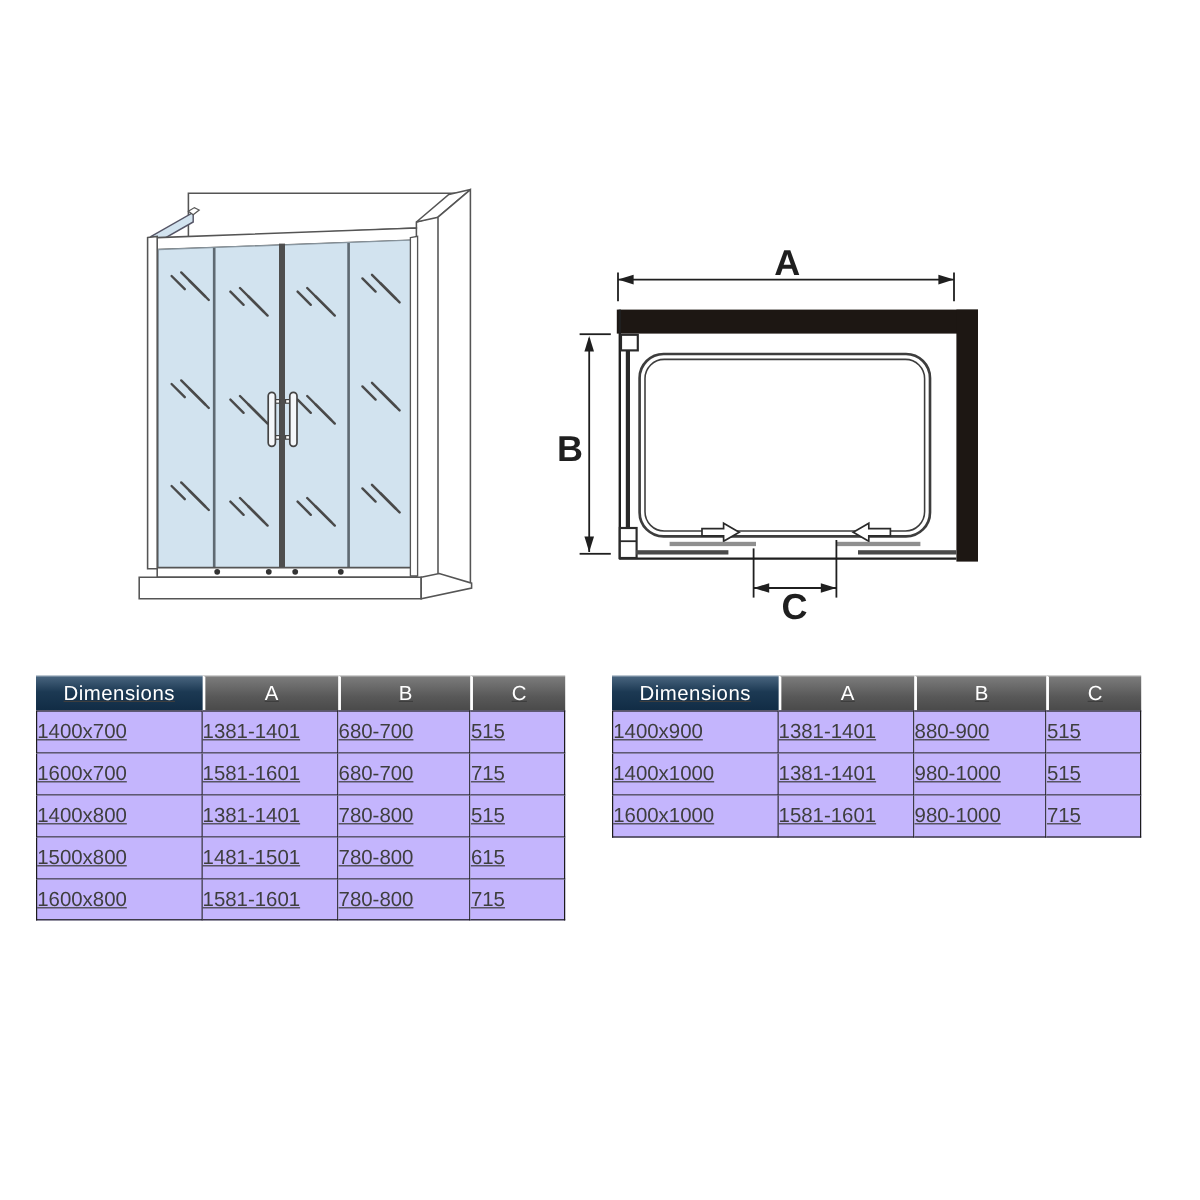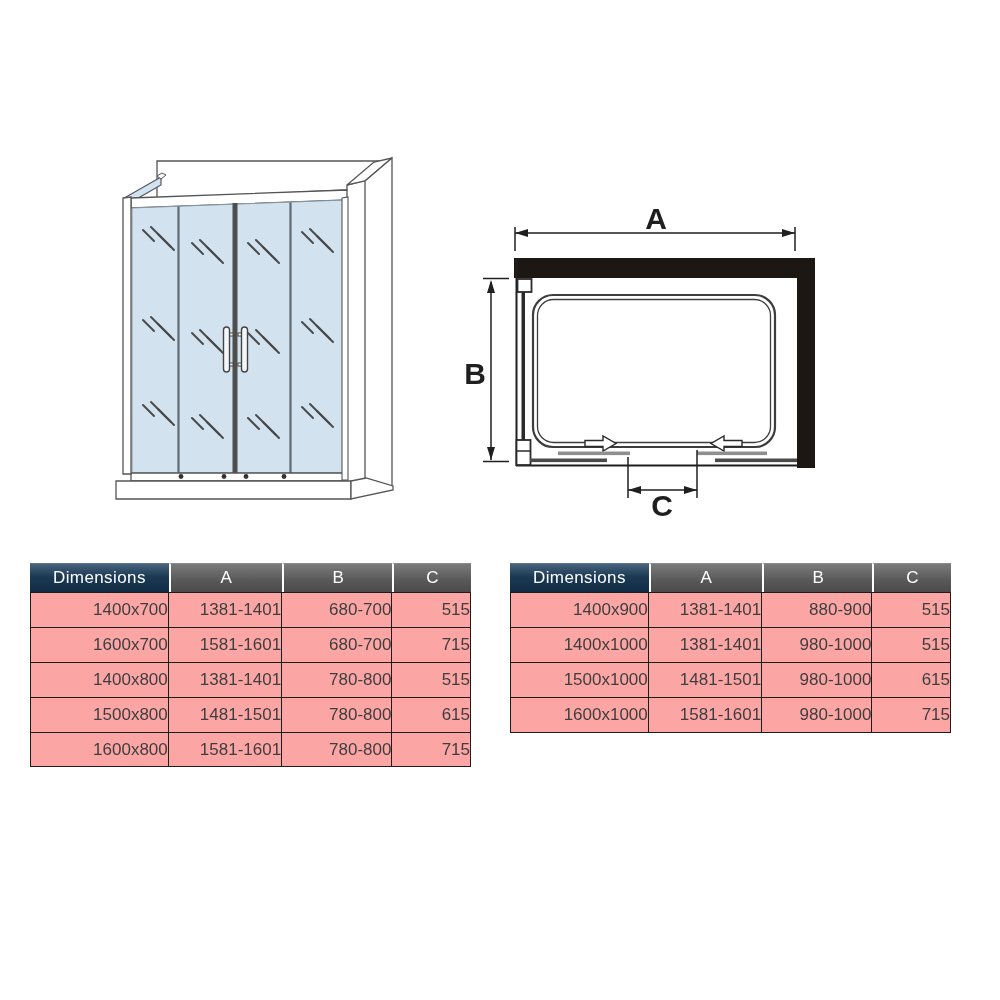--- a/index.html
+++ b/index.html
@@ -14,42 +14,42 @@
   .plan-view  { position:absolute; left:455px; top:190px; }
 
   
   .table-wrap { position:absolute; top:563px; }
   .table-wrap.left  { left:30px; }
   .table-wrap.right { left:510px; }
 
   table.spec {
     border-collapse:separate; border-spacing:0;
     width:441px; table-layout:fixed;
-    font-size:17px; color:#3e3e3e;
+    font-size:17px; color:#3e3e3e;text-decoration:underline;
   }
   table.spec th:nth-child(1), table.spec td:nth-child(1){ width:31.9%; }
   table.spec th:nth-child(2), table.spec td:nth-child(2){ width:25.6%; }
   table.spec th:nth-child(3), table.spec td:nth-child(3){ width:24.9%; }
   table.spec th:nth-child(4), table.spec td:nth-child(4){ width:17.6%; }
 
   table.spec th {
     height:28px; padding:0; text-align:center;
     font-size:17px; font-weight:400; color:#fff; letter-spacing:.4px;
   }
   .h-dim {
     background:linear-gradient(180deg,#47637d 0%,#1c3953 45%,#112c45 100%);
     border-top:1px solid #5b768e;
   }
   .h-abc {
     background:linear-gradient(180deg,#7b7b7b 0%,#585858 60%,#4a4a4a 100%);
     border-left:2px solid #fff; border-top:1px solid #8a8a8a;
   }
   table.spec tbody td {
-    height:33.9px; padding:0; text-align:right; vertical-align:middle;
-    background:#fca5a5;
+    height:33.9px; padding:0; text-align:left; vertical-align:middle;
+    background:#c4b5fd;
     border-right:1px solid #1c1c1c; border-bottom:1px solid #1c1c1c;
   }
   table.spec tbody td:first-child { border-left:1px solid #1c1c1c; }
   table.spec tbody tr:first-child td { border-top:1px solid #1c1c1c; }
 </style>
 </head>
 <body>
 
 <div class="canvas">
 
@@ -235,26 +235,20 @@
             <td>880-900</td>
             <td>515</td>
           </tr>
           <tr>
             <td>1400x1000</td>
             <td>1381-1401</td>
             <td>980-1000</td>
             <td>515</td>
           </tr>
           <tr>
-            <td>1500x1000</td>
-            <td>1481-1501</td>
-            <td>980-1000</td>
-            <td>615</td>
-          </tr>
-          <tr>
             <td>1600x1000</td>
             <td>1581-1601</td>
             <td>980-1000</td>
             <td>715</td>
           </tr>
         </tbody>
       </table>
   </div>
 
 </div>

